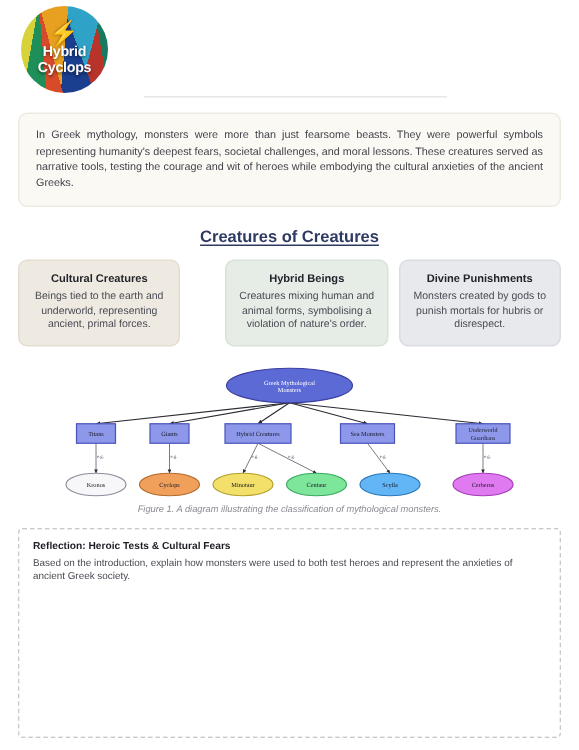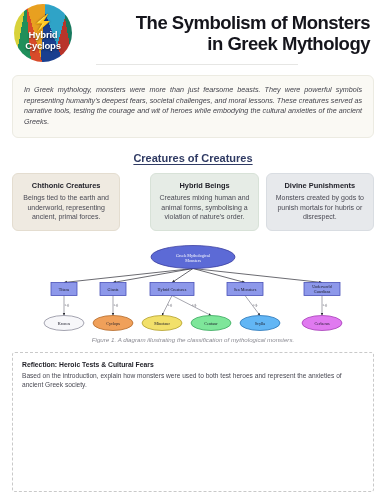--- a/index.html
+++ b/index.html
@@ -51,21 +51,20 @@
     height:1px;background:#e6e6e4;margin:6px 88px 0 96px;
   }
 
   
   .intro{
     margin:10px 12px 0 12px;
     background:#faf9f4;border:1px solid #ecebe2;border-radius:6px;
     padding:9px 11px 10px 11px;
     font-size:7.2px;line-height:10.5px;color:#43434c;
     text-align:justify;
-    font-style:italic;
   }
 
   
   .sec-head{
     text-align:center;margin:14px 0 9px 0;
     font-size:11px;font-weight:800;color:#2f3a63;
     text-decoration:underline;text-underline-offset:2px;
   }
 
   
@@ -104,34 +103,30 @@
 <div class="page">
 
   <div class="header">
     <div class="logo">
       <span class="bolt">⚡</span>
       <div class="ltext">
         <div>Hybrid</div>
         <div>Cyclops</div>
       </div>
     </div>
-    <div class="title-wrap">
-      <div class="title">The Symbolism of Monsters</div>
-      <div class="title">in Greek Mythology</div>
-    </div>
   </div>
   <div class="hr"></div>
 
   <div class="intro">In Greek mythology, monsters were more than just fearsome beasts. They were powerful symbols representing humanity's deepest fears, societal challenges, and moral lessons. These creatures served as narrative tools, testing the courage and wit of heroes while embodying the cultural anxieties of the ancient Greeks.</div>
 
   <div class="sec-head">Creatures of Creatures</div>
 
   <div class="cards">
     <div class="card c1">
-      <div class="card-title">Chthonic Creatures</div>
+      <div class="card-title">Cultural Creatures</div>
       <div class="card-body">Beings tied to the earth and underworld, representing ancient, primal forces.</div>
     </div>
     <div class="card c2">
       <div class="card-title">Hybrid Beings</div>
       <div class="card-body">Creatures mixing human and animal forms, symbolising a violation of nature's order.</div>
     </div>
     <div class="card c3">
       <div class="card-title">Divine Punishments</div>
       <div class="card-body">Monsters created by gods to punish mortals for hubris or disrespect.</div>
     </div>

